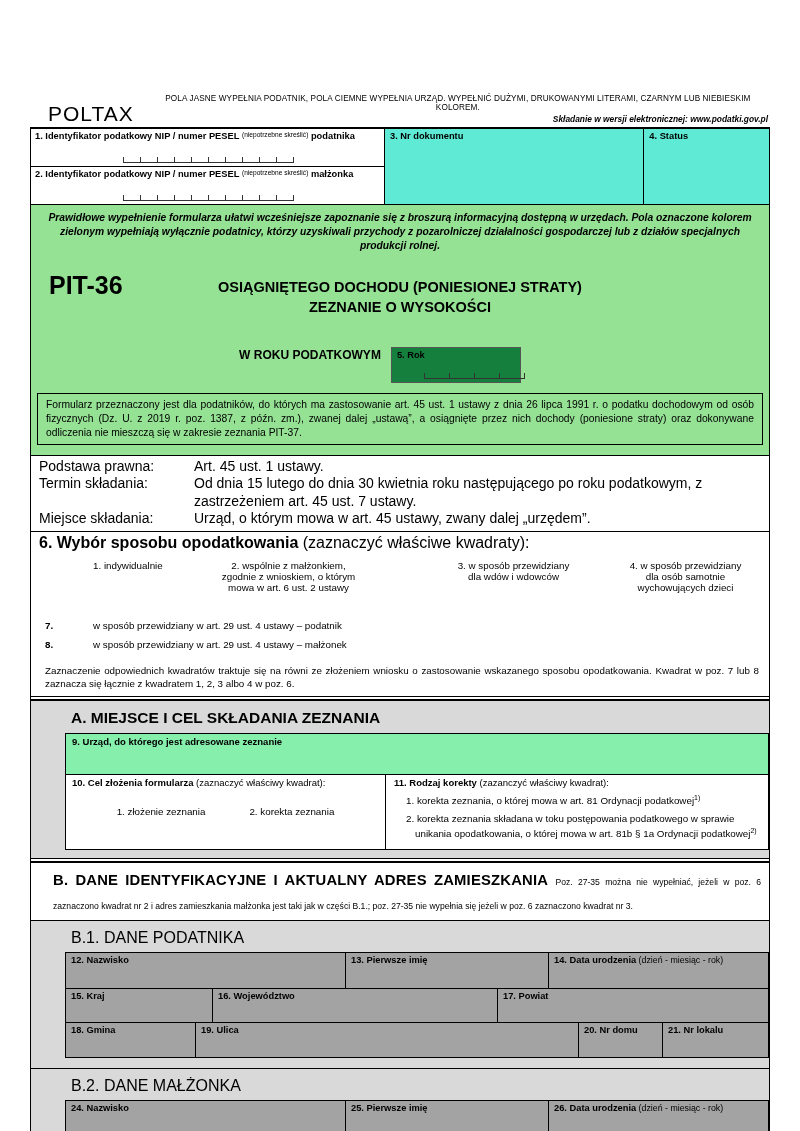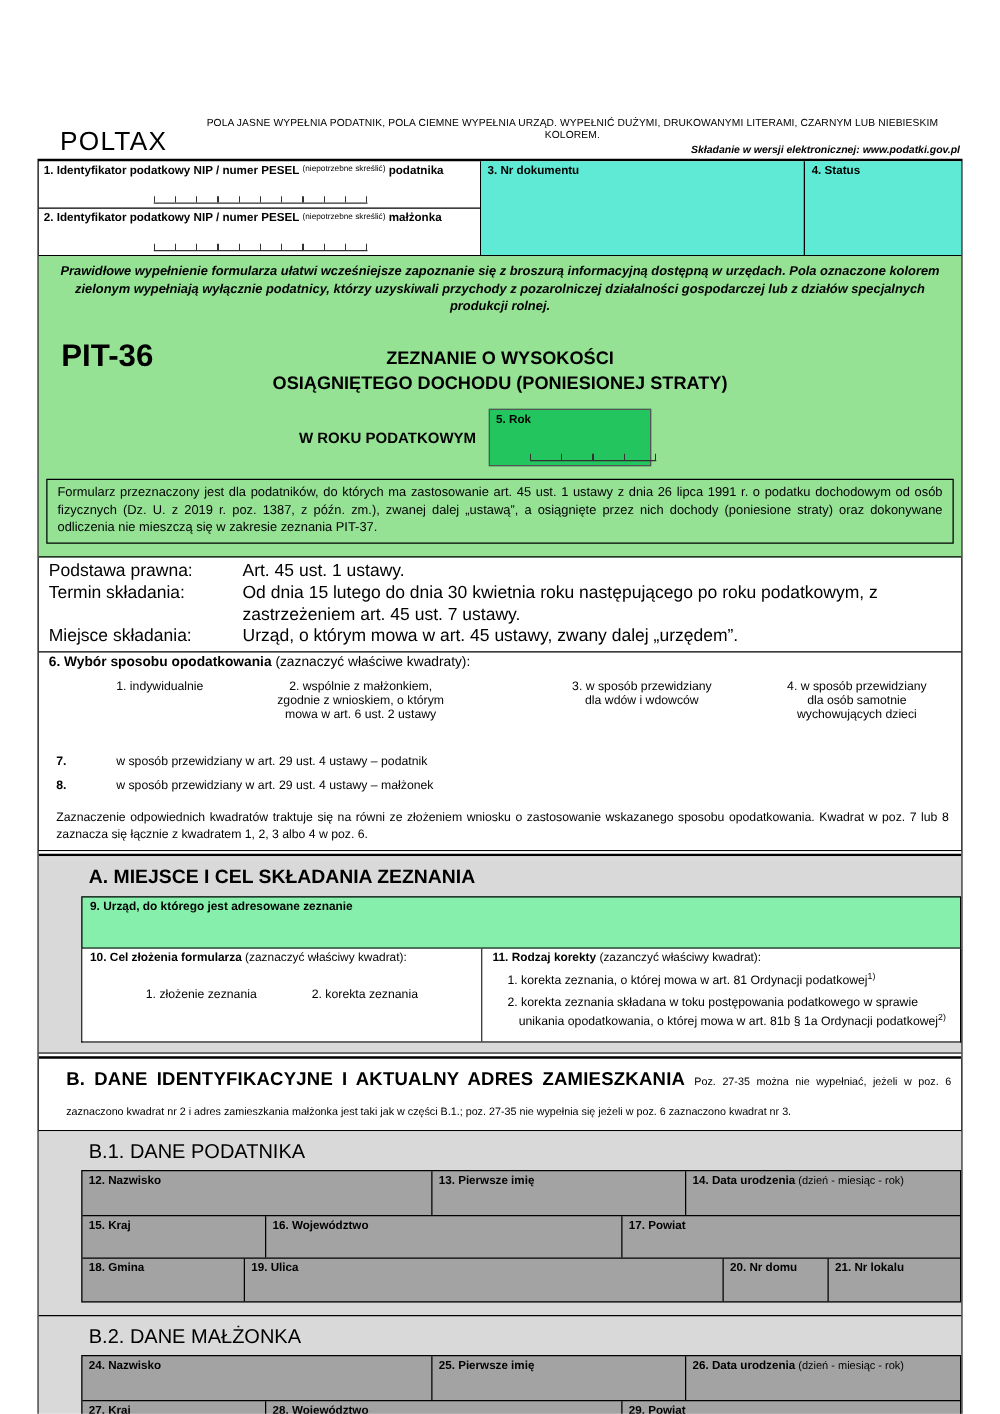--- a/index.html
+++ b/index.html
@@ -41,37 +41,37 @@
 
   
   .green { background:#95e295; border-bottom:1px solid #000; padding-bottom:8px; }
   .notice { font-size:10.3px; font-weight:bold; font-style:italic; text-align:center;
             padding:6px 12px 4px 12px; line-height:1.35; }
   .titlearea { position:relative; min-height:60px; }
   .pitcode { position:absolute; left:18px; top:14px; font-size:25px; font-weight:bold; }
   .title { text-align:center; font-size:14.5px; font-weight:bold; padding-top:20px; line-height:1.4; }
   .yearrow { display:flex; justify-content:center; align-items:center; gap:10px; margin:10px 0 6px -40px; }
   .yearlabel { font-size:12px; font-weight:bold; }
-  .rokbox { width:130px; height:46px; background:#22c55e; border:1.5px solid #555; position:relative; padding:2px 5px; }
+  .rokbox { width:130px; height:36px; background:#15803d; border:1.5px solid #555; position:relative; padding:2px 5px;margin-top:20px; }
   .rokbox .ruler { left:32px; }
   .r5 { width:101px;
         background-image:repeating-linear-gradient(90deg,#333 0,#333 1px,transparent 1px,transparent 25px);
         background-size:101px 5px; }
   .gpar { border:1.2px solid #000; margin:10px 6px 2px 6px; padding:4px 8px;
           font-size:10.3px; line-height:1.35; text-align:justify; }
 
   
   .legal { border-bottom:1px solid #000; padding:2px 0 3px 0; }
   .legal-row { display:flex; font-size:14px; line-height:1.25;justify-content:center; }
   .legal-label { width:163px; padding-left:8px; flex-shrink:0; }
   .legal-text { flex:1; padding-right:6px; }
 
   
   .sec6 { border-bottom:1px solid #000; padding:2px 0 4px 0; }
-  .sec6-head { font-size:11px; padding-left:8px; }
+  .sec6-head { font-size:16px; padding-left:8px; }
   .opts { position:relative; height:60px; font-size:9.8px; }
   .opt { position:absolute; top:8px; white-space:pre-line; }
   .opt1 { left:62px; }
   .opt2 { left:150px; width:215px; text-align:center; }
   .opt3 { left:400px; width:165px; text-align:center; }
   .opt4 { left:572px; width:165px; text-align:center; }
   .row78 { font-size:9.8px; padding-left:14px; margin:8px 0; }
   .row78 .num { font-weight:bold; display:inline-block; width:48px; }
   .sec6-note { font-size:9.8px; padding:6px 10px 2px 14px; line-height:1.35; text-align:justify; }
 
@@ -152,22 +152,22 @@
       <div class="grayfield gf4">
         <span class="b">4. Status</span>
       </div>
     </div>
 
     <div class="green">
       <div class="notice">Prawidłowe wypełnienie formularza ułatwi wcześniejsze zapoznanie się z broszurą informacyjną dostępną w urzędach. Pola oznaczone kolorem zielonym wypełniają wyłącznie podatnicy, którzy uzyskiwali przychody z pozarolniczej działalności gospodarczej lub z działów specjalnych produkcji rolnej.</div>
       <div class="titlearea">
         <div class="pitcode">PIT-36</div>
         <div class="title">
+          <div>OSIĄGNIĘTEGO DOCHODU (PONIESIONEJ STRATY)</div>
           <div>ZEZNANIE O WYSOKOŚCI</div>
-          <div>OSIĄGNIĘTEGO DOCHODU (PONIESIONEJ STRATY)</div>
         </div>
       </div>
       <div class="yearrow">
         <span class="yearlabel">W ROKU PODATKOWYM</span>
         <div class="rokbox">
           <div class="flabel b">5. Rok</div>
           <div class="ruler r5"></div>
         </div>
       </div>
       <div class="gpar">Formularz przeznaczony jest dla podatników, do których ma zastosowanie art. 45 ust. 1 ustawy z dnia 26 lipca 1991 r. o podatku dochodowym od osób fizycznych (Dz. U. z 2019 r. poz. 1387, z późn. zm.), zwanej dalej „ustawą”, a osiągnięte przez nich dochody (poniesione straty) oraz dokonywane odliczenia nie mieszczą się w zakresie zeznania PIT-37.</div>

